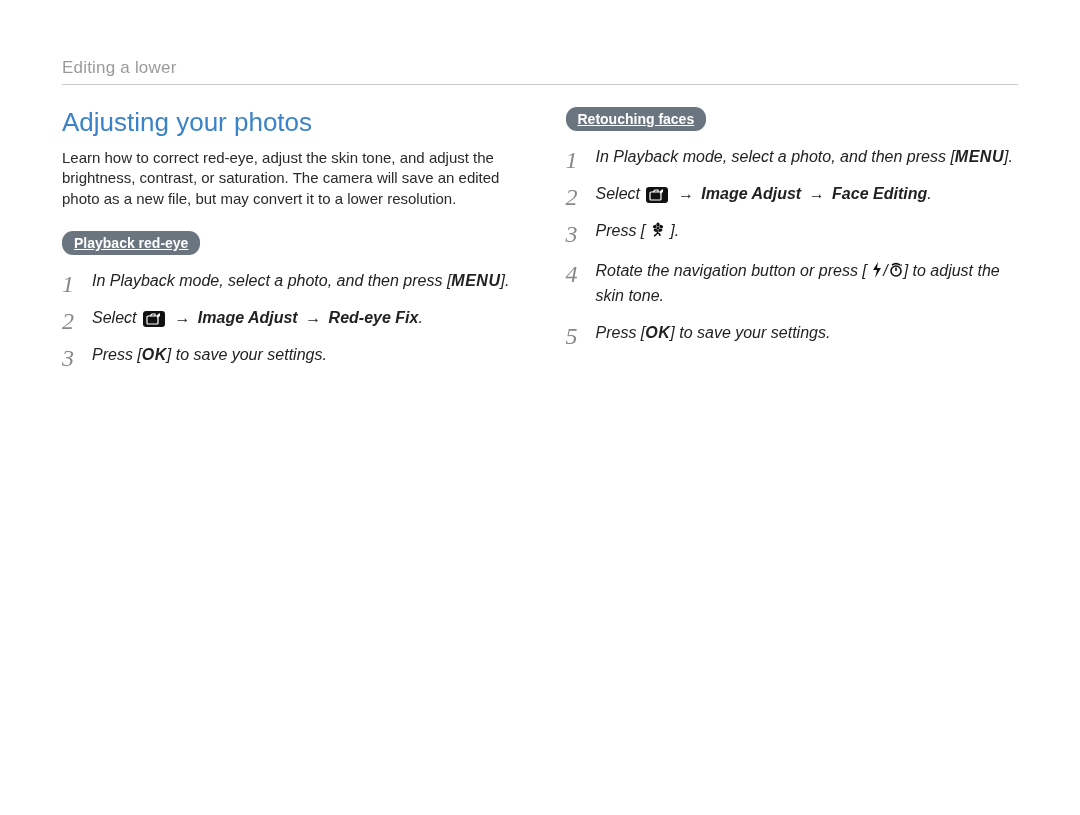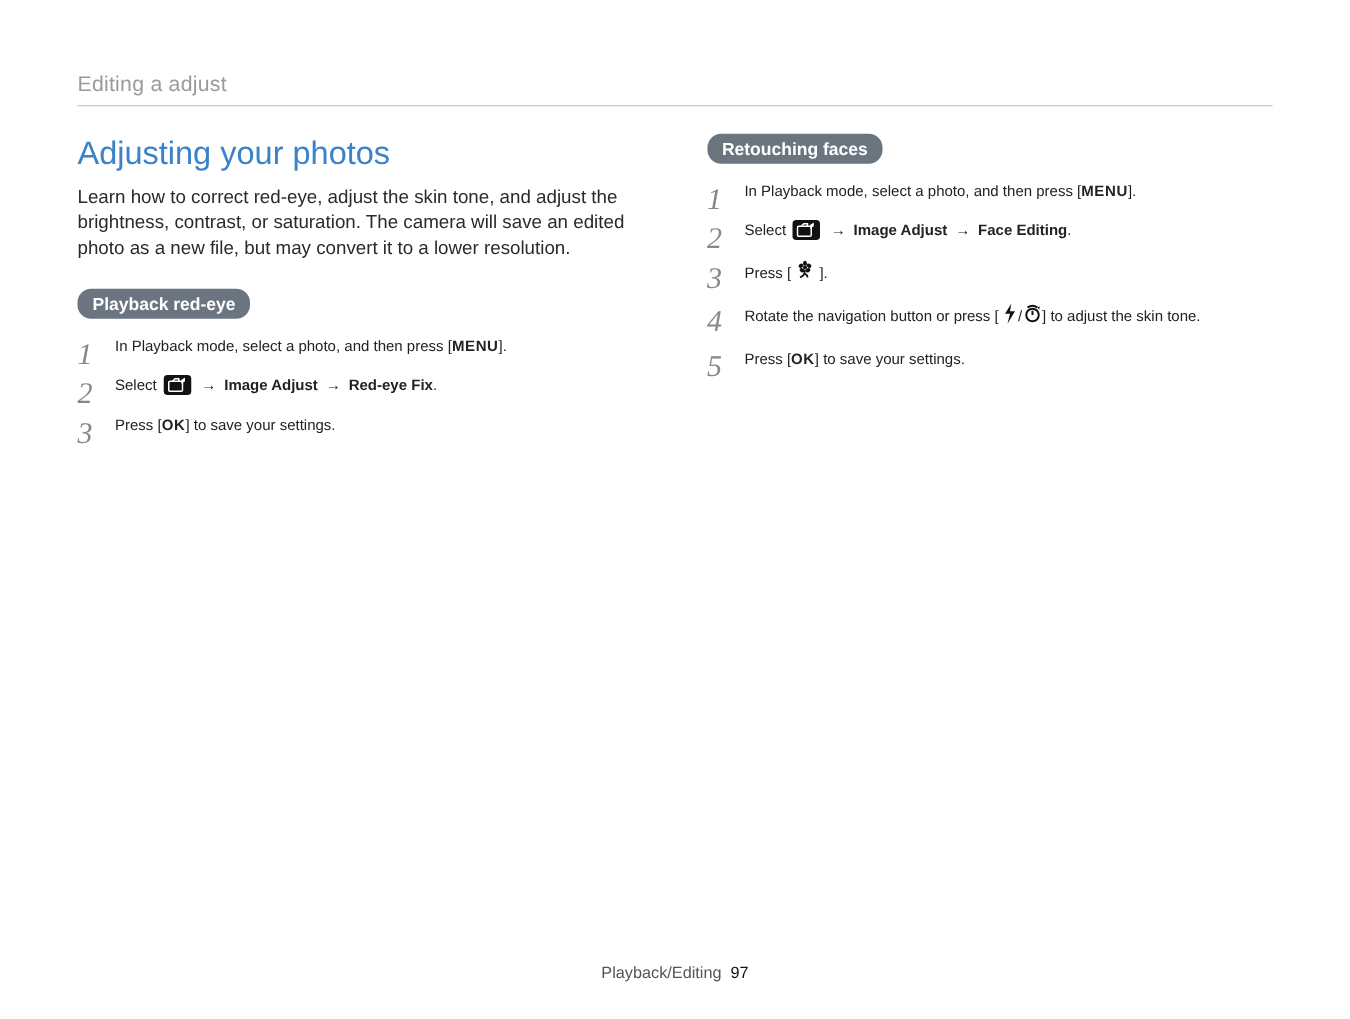--- a/index.html
+++ b/index.html
@@ -50,35 +50,37 @@
   }
   .pill {
     display: inline-block;
     background: #6a7580;
     color: #fff;
     font-size: 14px;
     font-weight: 600;
     padding: 4px 12px 4px 12px;
     border-radius: 11px;
     margin-bottom: 14px;
+    text-decoration: underline;
   }
   ol.steps {
     list-style: none;
     padding: 0;
     margin: 0;
     counter-reset: step;
   }
   ol.steps > li {
     counter-increment: step;
     position: relative;
     padding-left: 30px;
-    font-size: 12px;
+    font-size: 16px;
     line-height: 1.45;
     margin-bottom: 14px;
     color: #222;
+    font-style: italic;
   }
   ol.steps > li::before {
     content: counter(step);
     position: absolute;
     left: 0;
     top: -2px;
     font-family: Georgia, 'Times New Roman', serif;
     font-style: italic;
     font-size: 24px;
     color: #888;
@@ -141,21 +143,21 @@
   }
   .footer .pg {
     color: #111;
   }
 </style>
 </head>
 <body>
 
 <div class="page">
 
-  <div class="header-title">Editing a adjust</div>
+  <div class="header-title">Editing a lower</div>
   <hr class="header-rule">
 
   <div class="columns">
 
     <div class="col">
 
       <h2 class="section-heading">Adjusting your photos</h2>
       <p class="intro">Learn how to correct red-eye, adjust the skin tone, and adjust the brightness, contrast, or saturation. The camera will save an edited photo as a new file, but may convert it to a lower resolution.</p>
 
       <div class="pill">Playback red-eye</div>
@@ -235,17 +237,14 @@
       </ol>
       <ol class="steps" start="5" style="counter-reset: step 4;">
         <li>
           <span>Press [</span><span class="keycap">OK</span><span>] to save your settings.</span>
         </li>
       </ol>
 
     </div>
   </div>
 
-  <div class="footer">
-    <span>Playback/Editing</span>&nbsp;&nbsp;<span class="pg">97</span>
-  </div>
 
 </div>
 
 </body></html>

